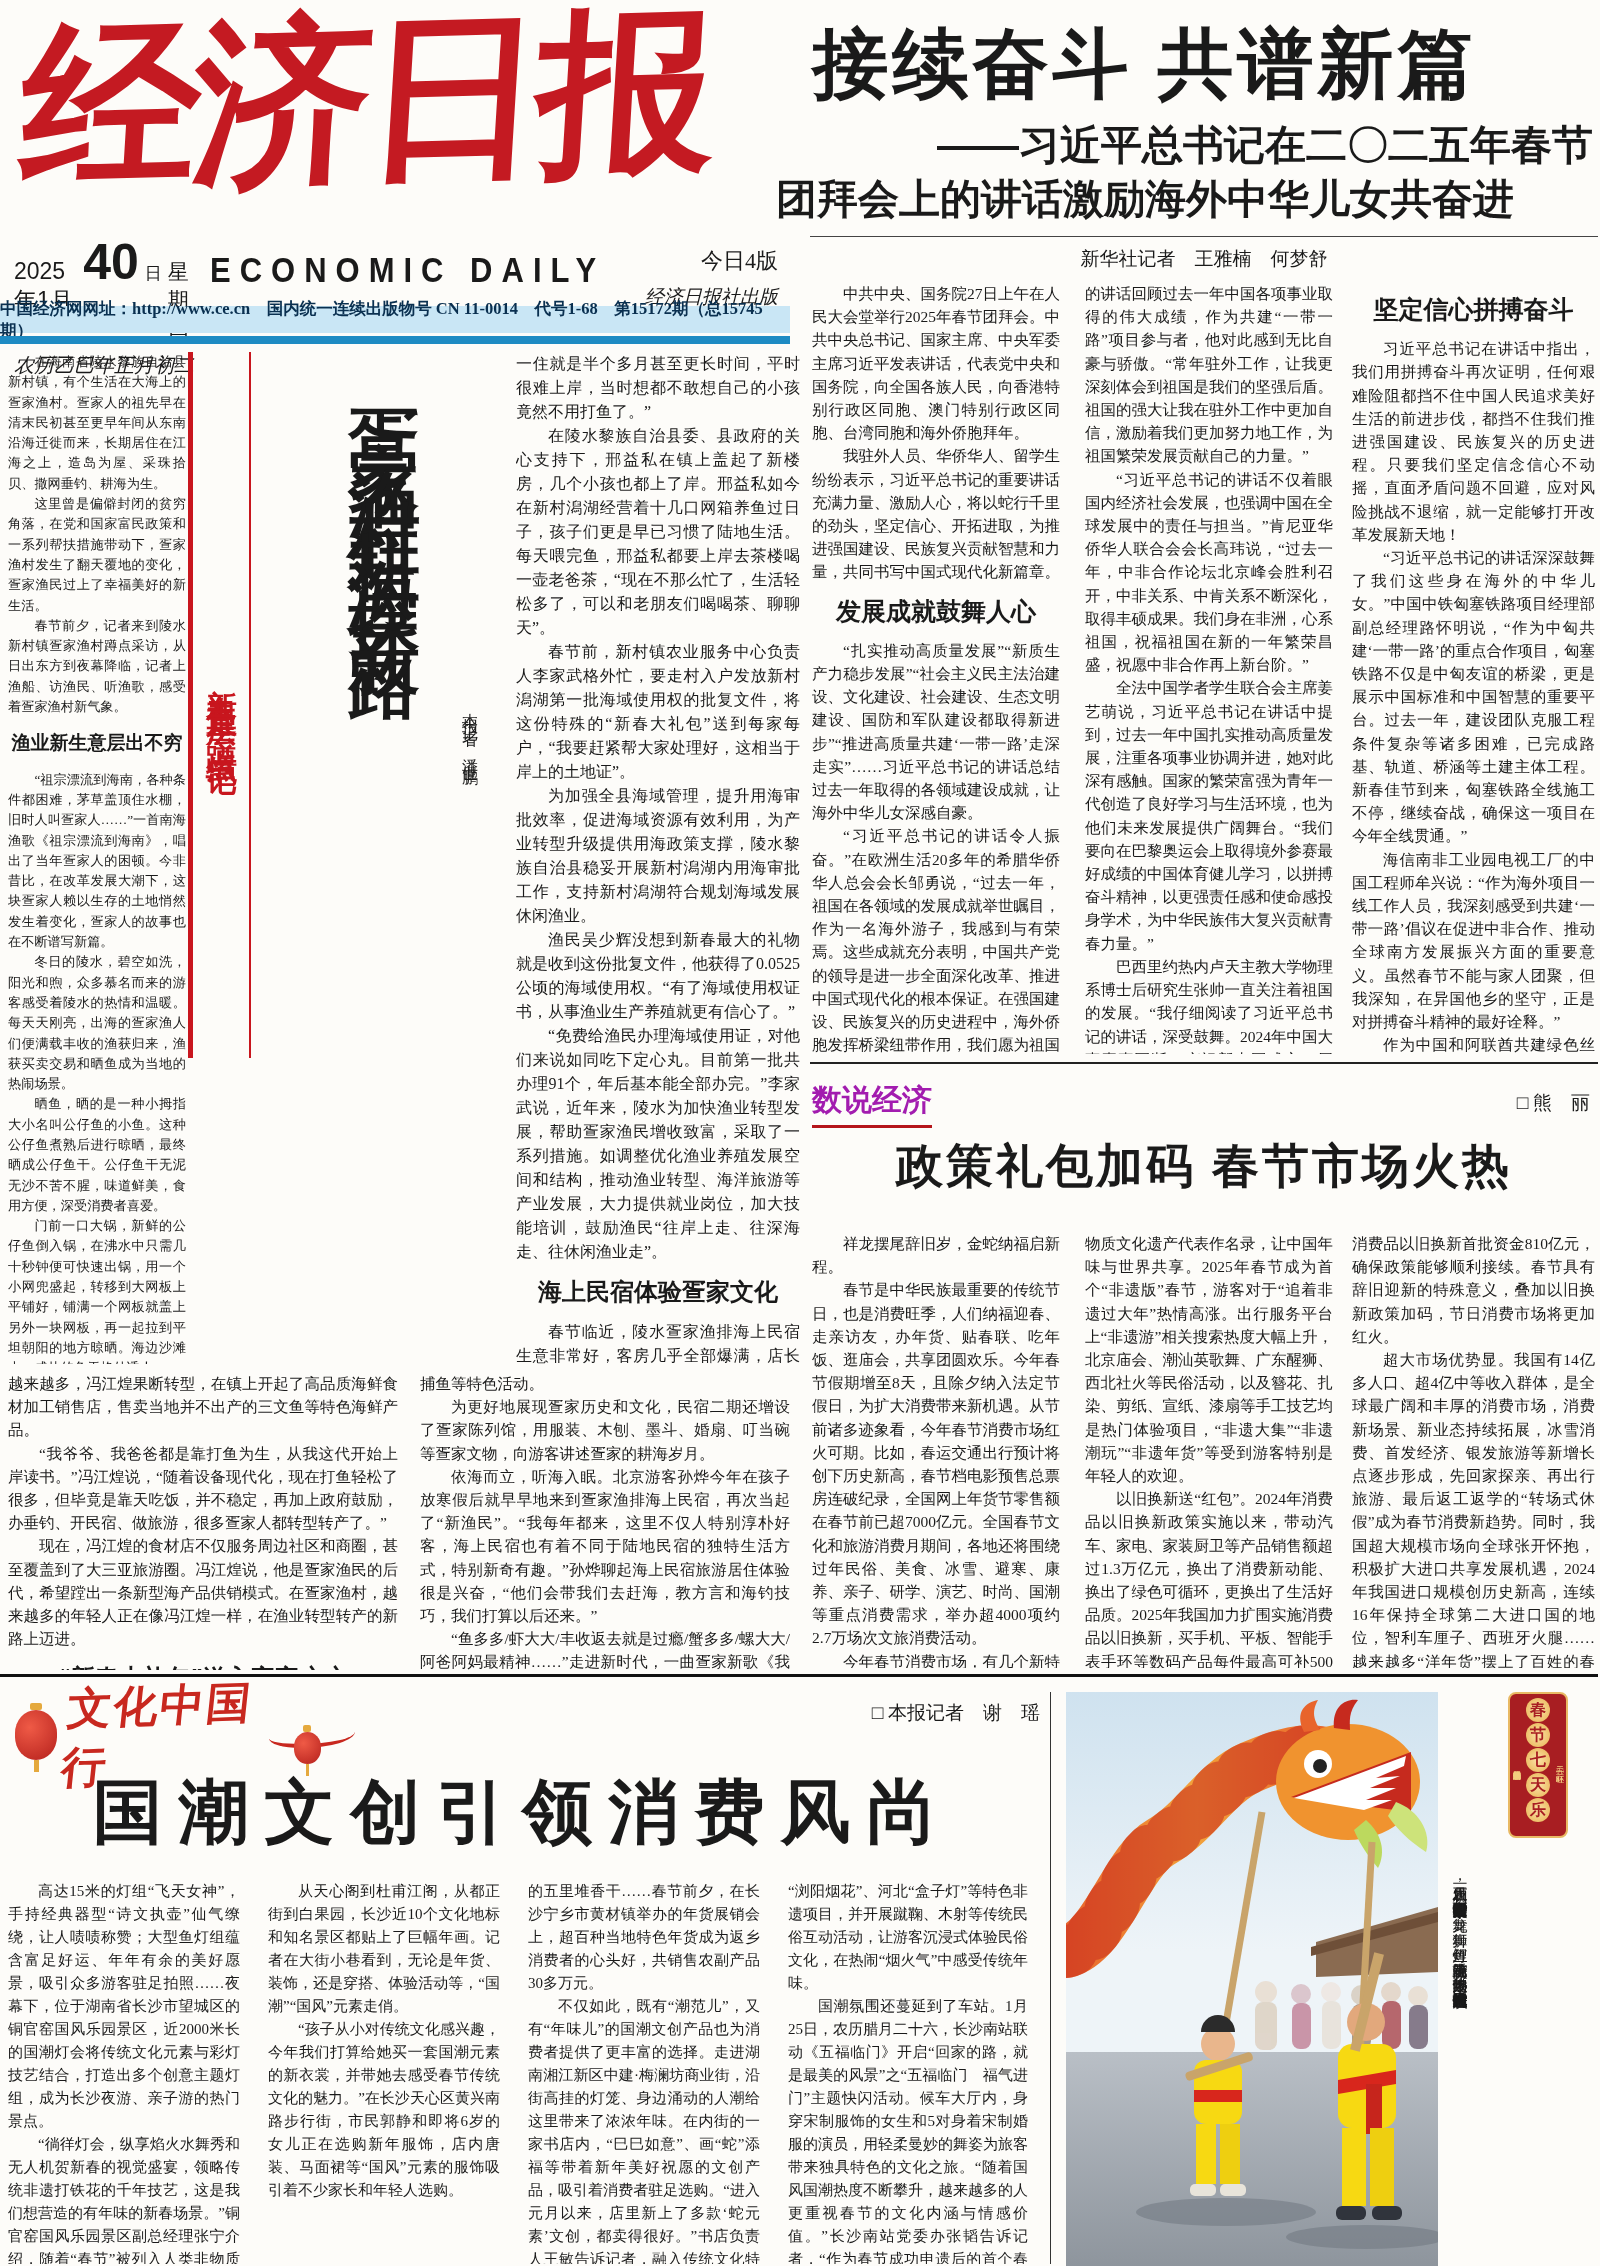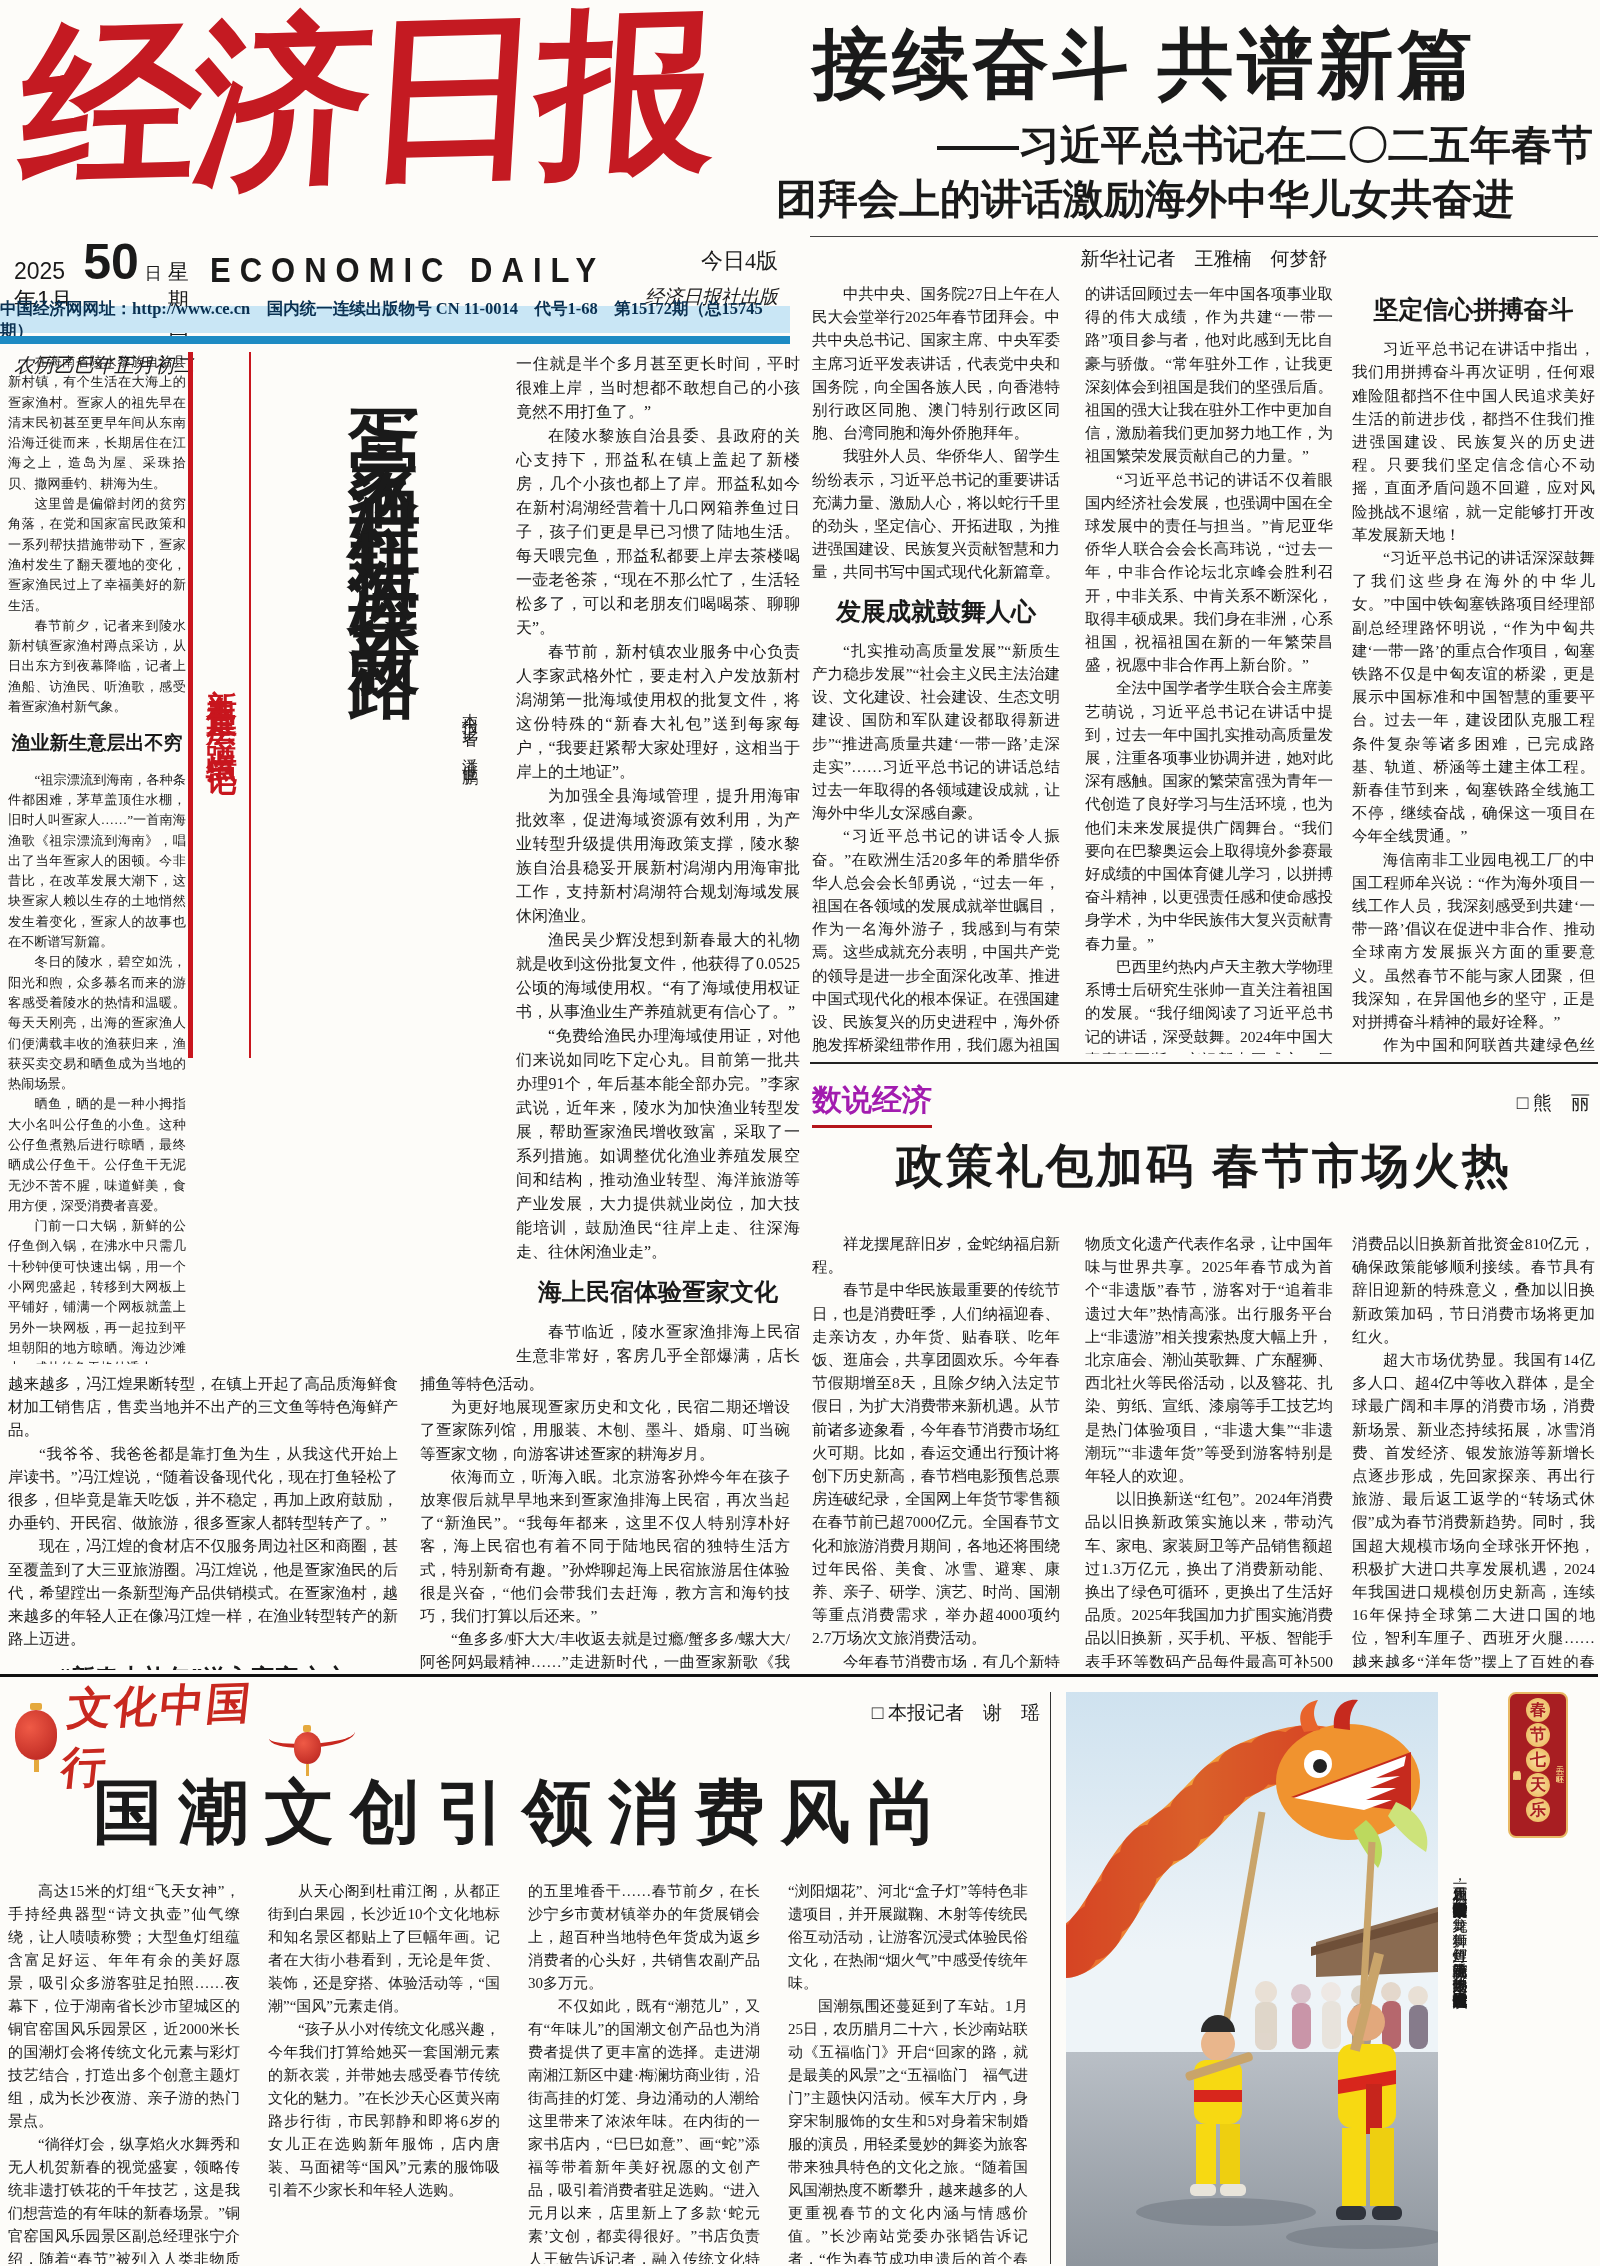--- a/index.html
+++ b/index.html
@@ -99,21 +99,21 @@
 </style>
 </head>
 <body>
 
 <div id="page">
 
   <div class="abs" id="masthead-title">经济日报</div>
   <div class="abs" id="date-block">
     <div id="date-line1">
       <span id="date-year">2025年1月</span>
-      <span id="date-day">50</span>
+      <span id="date-day">40</span>
       <span id="date-ri">日</span>
       <span id="date-week">星期四</span>
     </div>
     <div id="date-lunar">农历乙巳年正月初二</div>
   </div>
   <div class="abs" id="english-title">ECONOMIC DAILY</div>
   <div class="abs" id="edition">今日4版</div>
   <div class="abs" id="publisher">经济日报社出版</div>
   <div class="abs" id="info-bar">中国经济网网址：http://www.ce.cn　国内统一连续出版物号 CN 11-0014　代号1-68　第15172期（总15745期）</div>
   <div class="abs" id="info-bar-strip"></div>

